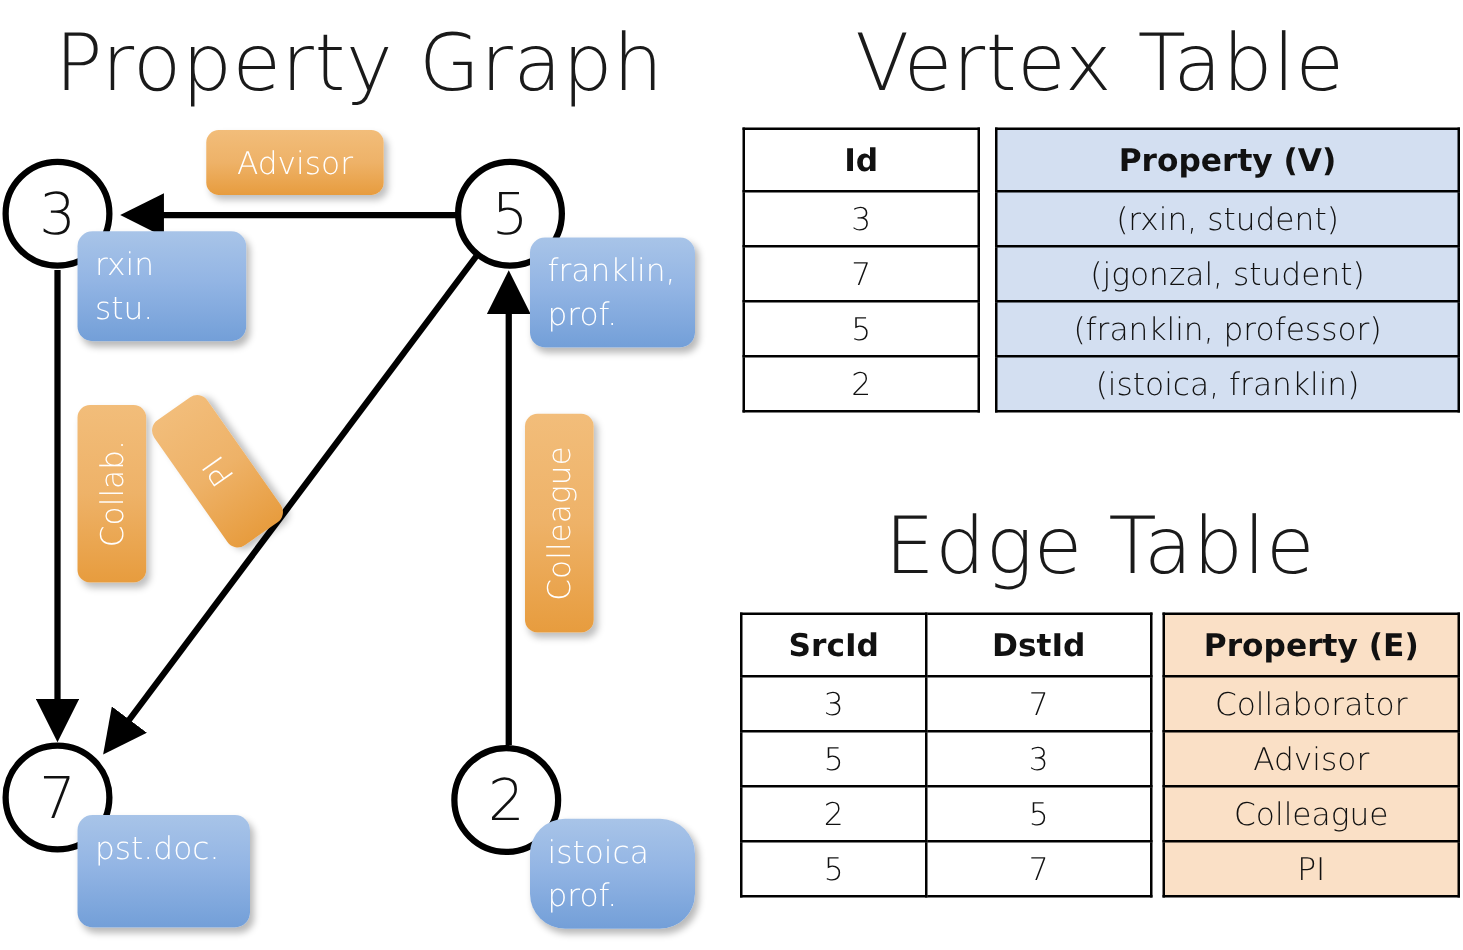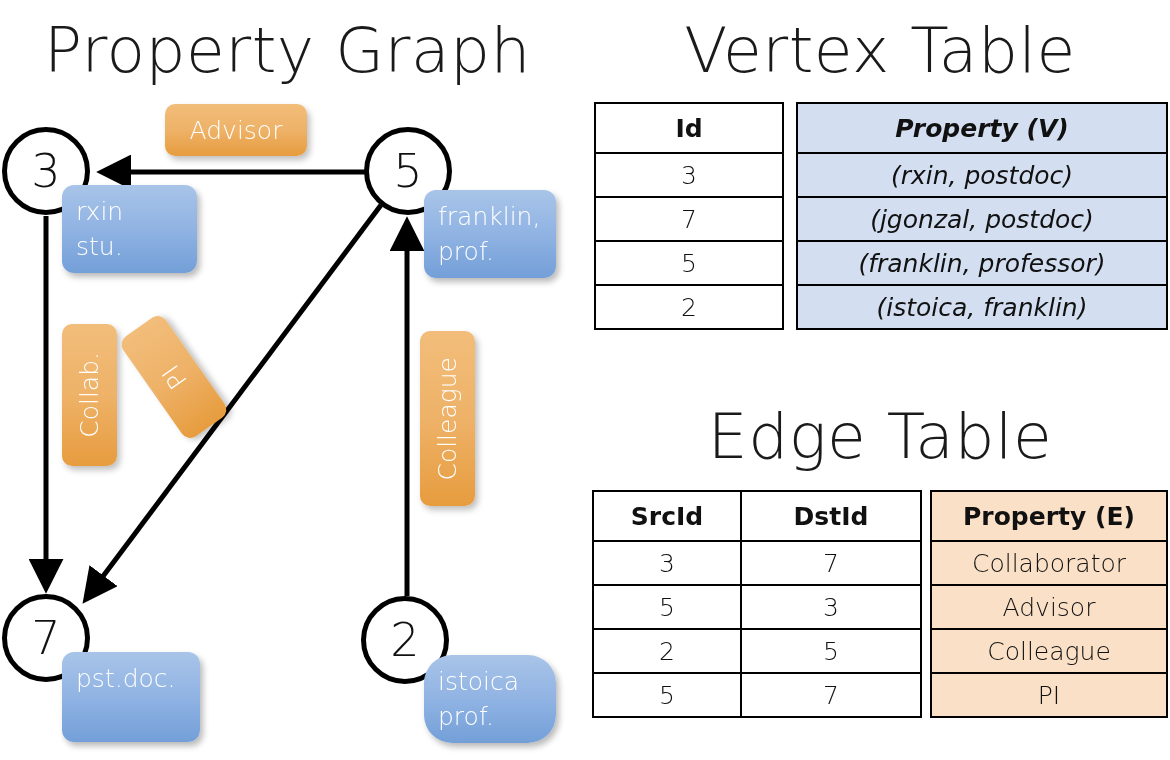--- a/index.html
+++ b/index.html
@@ -143,21 +143,21 @@
     font-weight: 700;
     font-size: 25px;
     height: 50px;
   }
   .spacer-col {
     border: none !important;
     background: transparent !important;
     width: 14px;
     padding: 0 !important;
   }
-  .v-prop { background: #d3dff1 !important; font-style: italic; }
+  .v-prop { background: #d3dff1 !important; }
   .e-prop { background: #fae0c6 !important; }
 
   #vertex-table { left: 594px; top: 102px;  width: 572px; }
   #edge-table   { left: 592px; top: 490px;  width: 574px; }
 </style>
 </head>
 <body>
 
 <div class="title" id="title-property-graph">Property Graph</div>
 <div class="title" id="title-vertex-table">Vertex Table</div>
@@ -242,26 +242,26 @@
     <tr>
       <th>Id</th>
       <td class="spacer-col"></td>
       <th class="v-prop">Property (V)</th>
     </tr>
   </thead>
   <tbody>
     <tr>
       <td>3</td>
       <td class="spacer-col"></td>
-      <td class="v-prop">(rxin, postdoc)</td>
+      <td class="v-prop">(rxin, student)</td>
     </tr>
     <tr>
       <td>7</td>
       <td class="spacer-col"></td>
-      <td class="v-prop">(jgonzal, postdoc)</td>
+      <td class="v-prop">(jgonzal, student)</td>
     </tr>
     <tr>
       <td>5</td>
       <td class="spacer-col"></td>
       <td class="v-prop">(franklin, professor)</td>
     </tr>
     <tr>
       <td>2</td>
       <td class="spacer-col"></td>
       <td class="v-prop">(istoica, franklin)</td>

